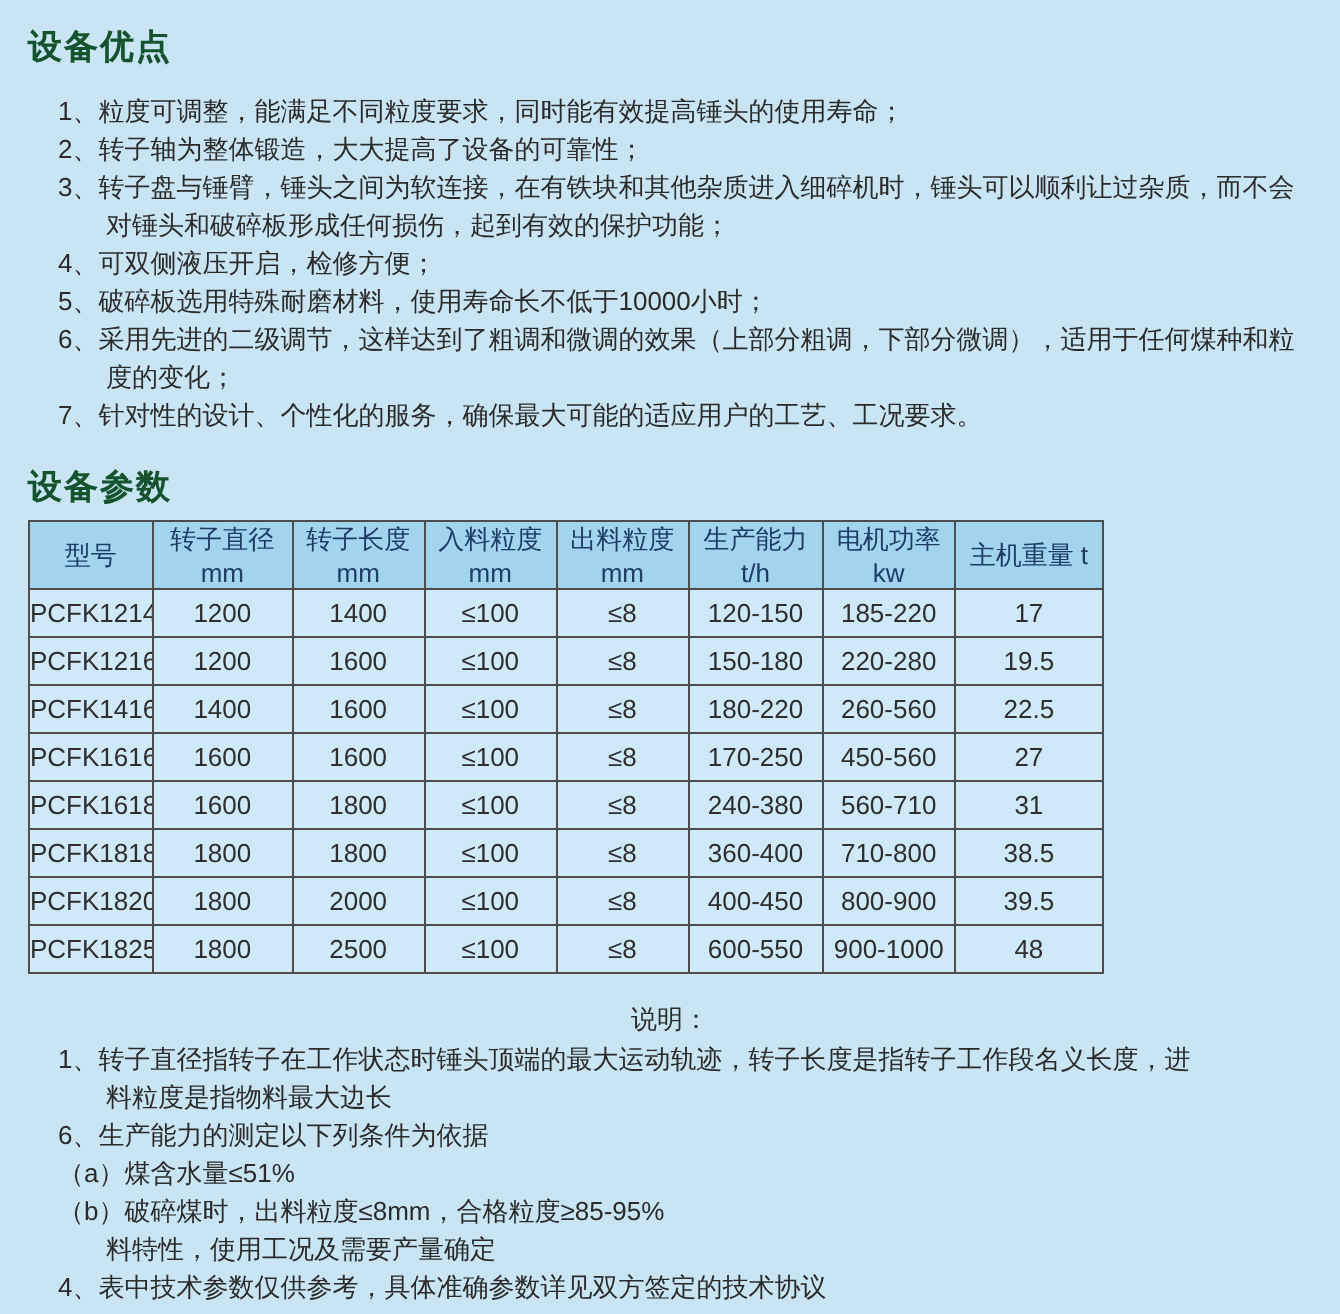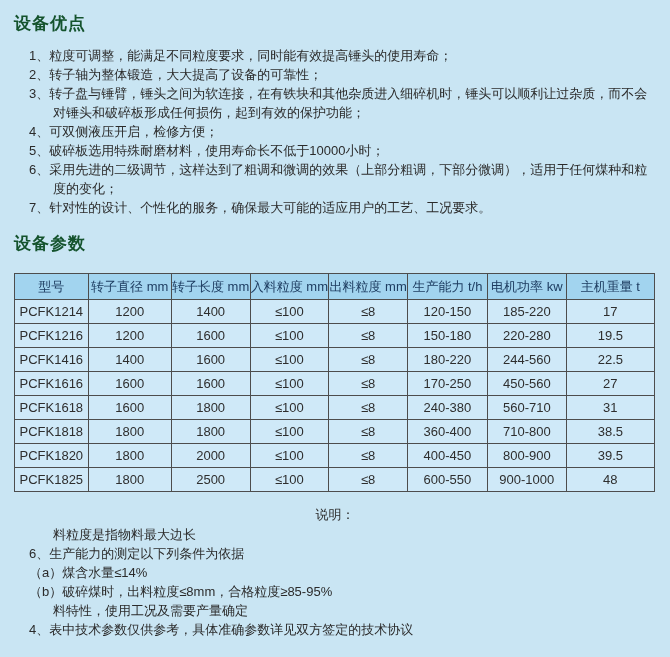--- a/index.html
+++ b/index.html
@@ -19,35 +19,35 @@
   }
   .section-title {
     font-size: 17px;
     font-weight: bold;
     color: #14532d;
     margin: 4px 0 11px 0;
     letter-spacing: 1px;
   }
   .section-title.params {
     margin-top: 15px;
-    margin-bottom: 18px;
+    margin-bottom: 5px;
   }
   .text-list {
     font-size: 13px;
     line-height: 19px;
     margin-left: 15px;
   }
   .text-list .line {
     white-space: nowrap;
   }
   .text-list .line.indent {
     padding-left: 24px;
   }
   table.params-table {
-    width: 641px;
+    width: 538px;
     border-collapse: collapse;
     table-layout: fixed;
     font-size: 13px;
   }
   table.params-table th,
   table.params-table td {
     border: 1px solid #4d4d4d;
     text-align: center;
     vertical-align: middle;
     padding: 0;
@@ -147,21 +147,21 @@
           <td>220-280</td>
           <td>19.5</td>
         </tr>
         <tr>
           <td>PCFK1416</td>
           <td>1400</td>
           <td>1600</td>
           <td>≤100</td>
           <td>≤8</td>
           <td>180-220</td>
-          <td>244-560</td>
+          <td>260-560</td>
           <td>22.5</td>
         </tr>
         <tr>
           <td>PCFK1616</td>
           <td>1600</td>
           <td>1600</td>
           <td>≤100</td>
           <td>≤8</td>
           <td>170-250</td>
           <td>450-560</td>
@@ -206,22 +206,23 @@
           <td>600-550</td>
           <td>900-1000</td>
           <td>48</td>
         </tr>
       </tbody>
   </table>
 
   <div class="notes">
     <div class="notes-title">说明：</div>
     <div class="text-list">
+        <div class="line">1、转子直径指转子在工作状态时锤头顶端的最大运动轨迹，转子长度是指转子工作段名义长度，进</div>
         <div class="line indent">料粒度是指物料最大边长</div>
         <div class="line">6、生产能力的测定以下列条件为依据</div>
-        <div class="line">（a）煤含水量≤14%</div>
+        <div class="line">（a）煤含水量≤51%</div>
         <div class="line">（b）破碎煤时，出料粒度≤8mm，合格粒度≥85-95%</div>
         <div class="line indent">料特性，使用工况及需要产量确定</div>
         <div class="line">4、表中技术参数仅供参考，具体准确参数详见双方签定的技术协议</div>
       </div>
   </div>
 
 </div>
 
 </body></html>

